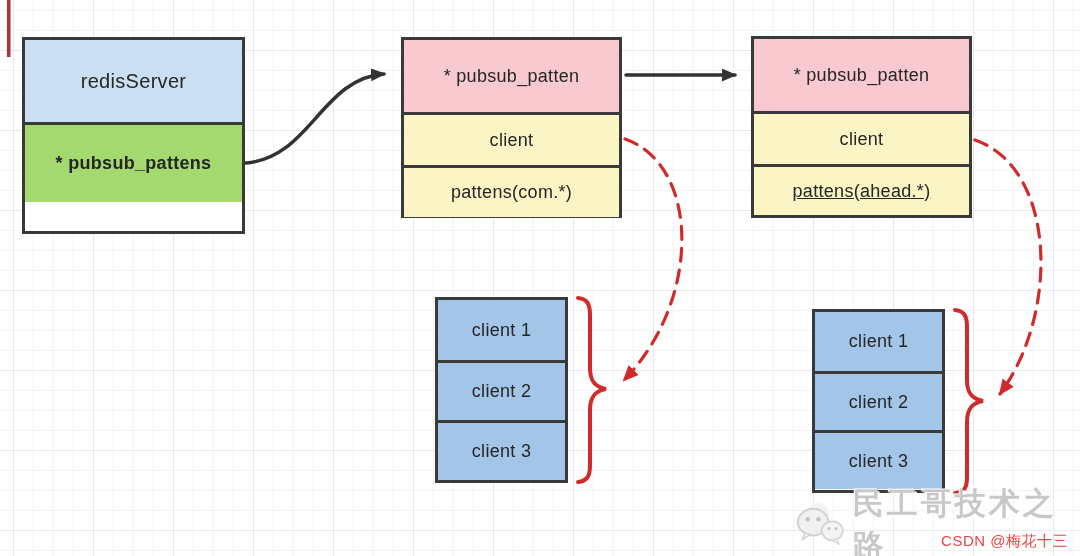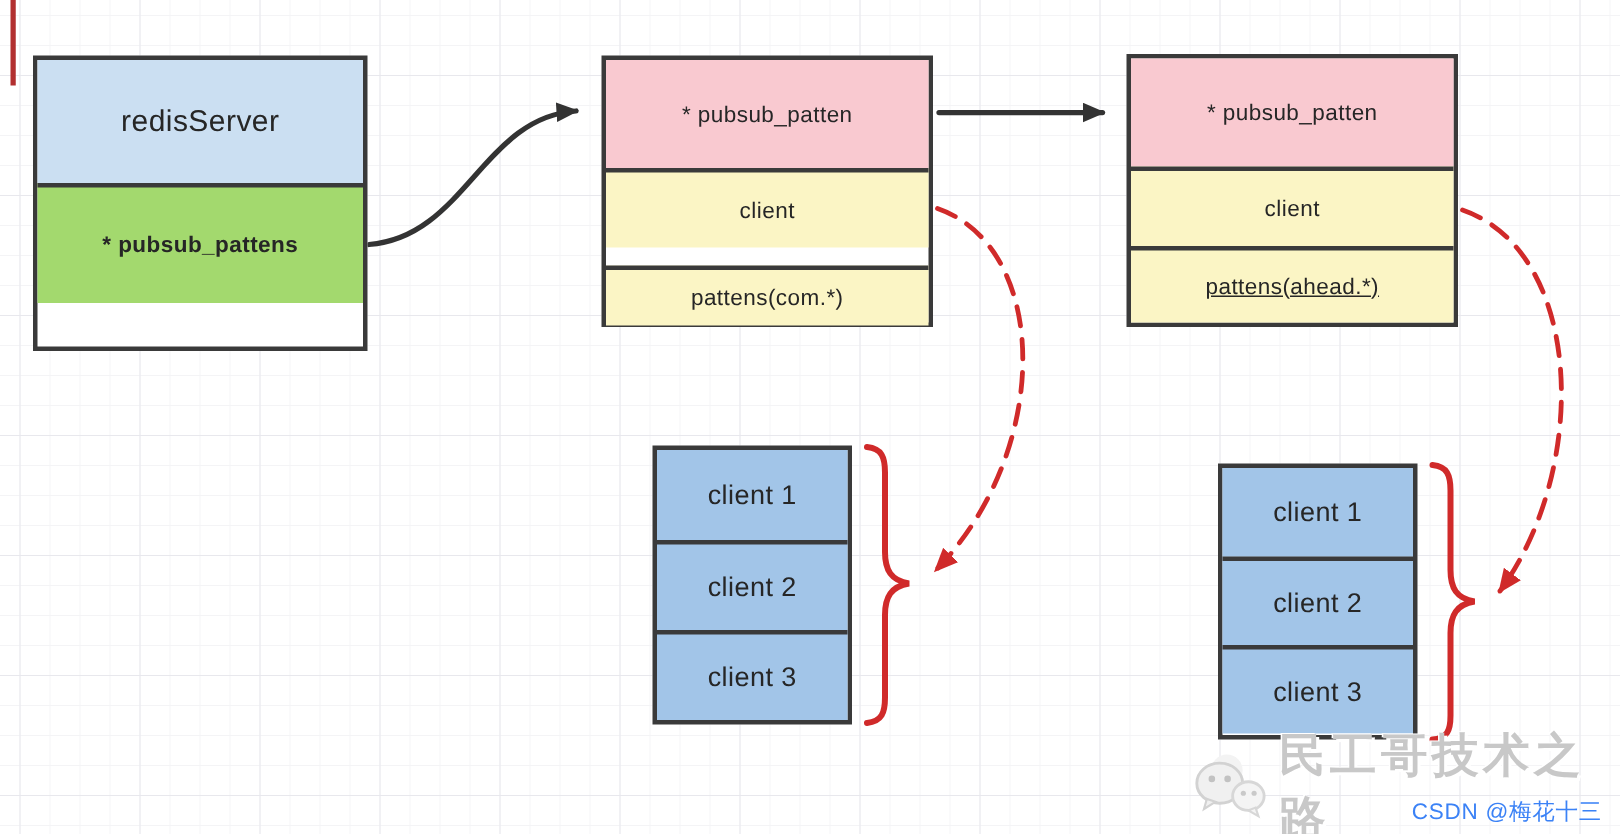--- a/index.html
+++ b/index.html
@@ -16,42 +16,42 @@
     background-position:0px 50px,13px 0px,0px 10px,13px 0px;
   }
   .layer{position:absolute;left:0;top:0;}
   .tbl{
     position:absolute;box-sizing:border-box;
     border:3px solid #3a3a3a;background:#fff;
   }
   .row{
     display:flex;align-items:center;justify-content:center;
     box-sizing:border-box;border-top:3px solid #3a3a3a;
-    font-size:15px;color:#262626;letter-spacing:.3px;
+    font-size:18px;color:#262626;letter-spacing:.3px;
   }
   .row:first-child{border-top:none;}
   .c-blue  {background:#cbdff2;}
   .c-green {background:#a3d96e;font-weight:bold;}
   .c-pink  {background:#f9c9d0;}
   .c-yellow{background:#fbf5c5;text-align:right;}
   .c-client{background:#a2c5e8;}
   .stack .row{font-size:18px;}
   .title-row{font-size:20px;}
   .watermark{
     position:absolute;left:795px;top:483px;display:flex;align-items:center;
     pointer-events:none;
   }
   .watermark-text{
     font-size:31px;letter-spacing:3px;color:#c8c8c8;
     text-shadow:2px 2px 0 #ffffff,-1px -1px 0 #ffffff;
     margin-left:8px;font-weight:bold;
   }
   .credit{
     position:absolute;right:12px;top:532px;
-    font-size:15px;color:#3b82f6;letter-spacing:.5px;
+    font-size:15px;color:#ef4444;letter-spacing:.5px;
   }
 </style>
 </head>
 <body>
 
 <svg class="layer" width="1080" height="556" viewBox="0 0 1080 556">
   <defs>
     <marker id="ah-black" markerUnits="userSpaceOnUse" markerWidth="18" markerHeight="14" refX="13" refY="6.5" orient="auto">
       <path d="M0,0 L15,6.5 L0,13 Z" fill="#333333"></path>
     </marker>
@@ -78,21 +78,21 @@
 </svg>
 
 <div class="tbl" style="left:22px;top:37px;width:223px;height:197px;">
   <div class="row c-blue title-row" style="height:82px;">redisServer</div>
   <div class="row c-green" style="height:80px;">* pubsub_pattens</div>
 </div>
 
 <div class="tbl" style="left:401px;top:37px;width:221px;height:181px;">
   <div class="row c-pink" style="height:72px;">* pubsub_patten</div>
   <div class="row c-yellow" style="height:53px;">client</div>
-  <div class="row c-yellow" style="height:40px;margin-top:12px;">pattens(com.*)</div>
+  <div class="row c-yellow" style="height:52px;">pattens(com.*)</div>
 </div>
 
 <div class="tbl" style="left:751px;top:36px;width:221px;height:182px;">
   <div class="row c-pink" style="height:72px;">* pubsub_patten</div>
   <div class="row c-yellow" style="height:53px;">client</div>
   <div class="row c-yellow" style="height:51px;text-decoration:underline;">pattens(ahead.*)</div>
 </div>
 
 <div class="tbl stack" style="left:435px;top:297px;width:133px;height:186px;">
   <div class="row c-client" style="height:60px;">client 1</div>

